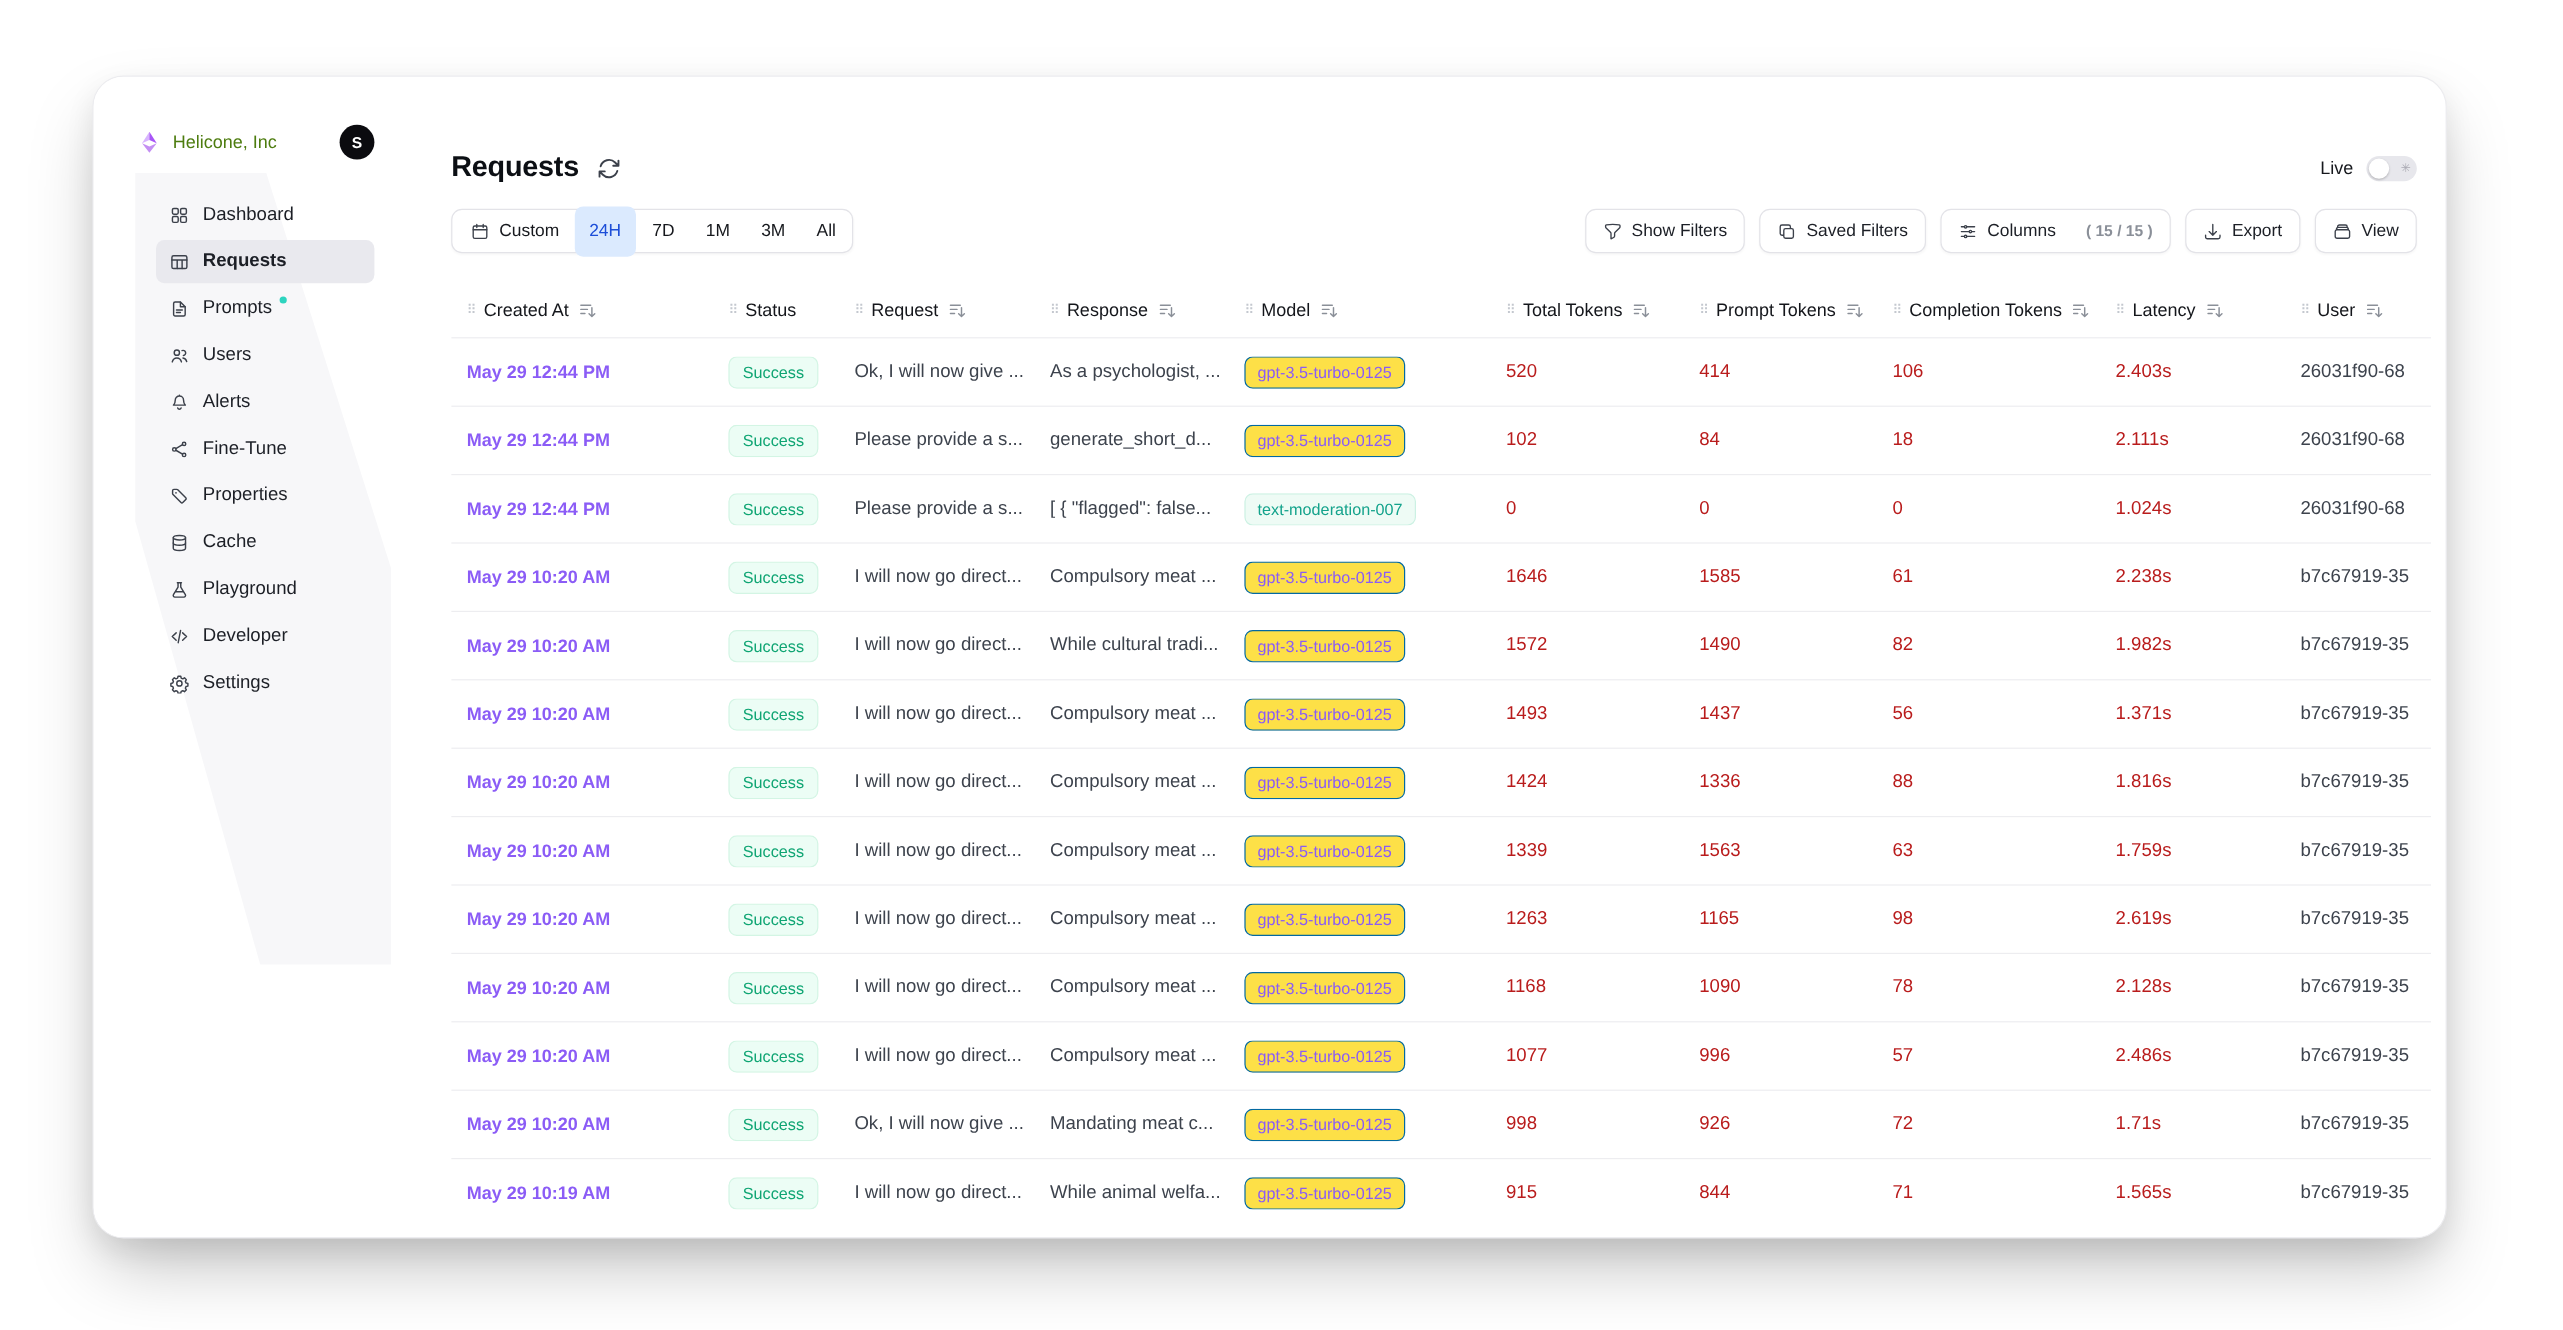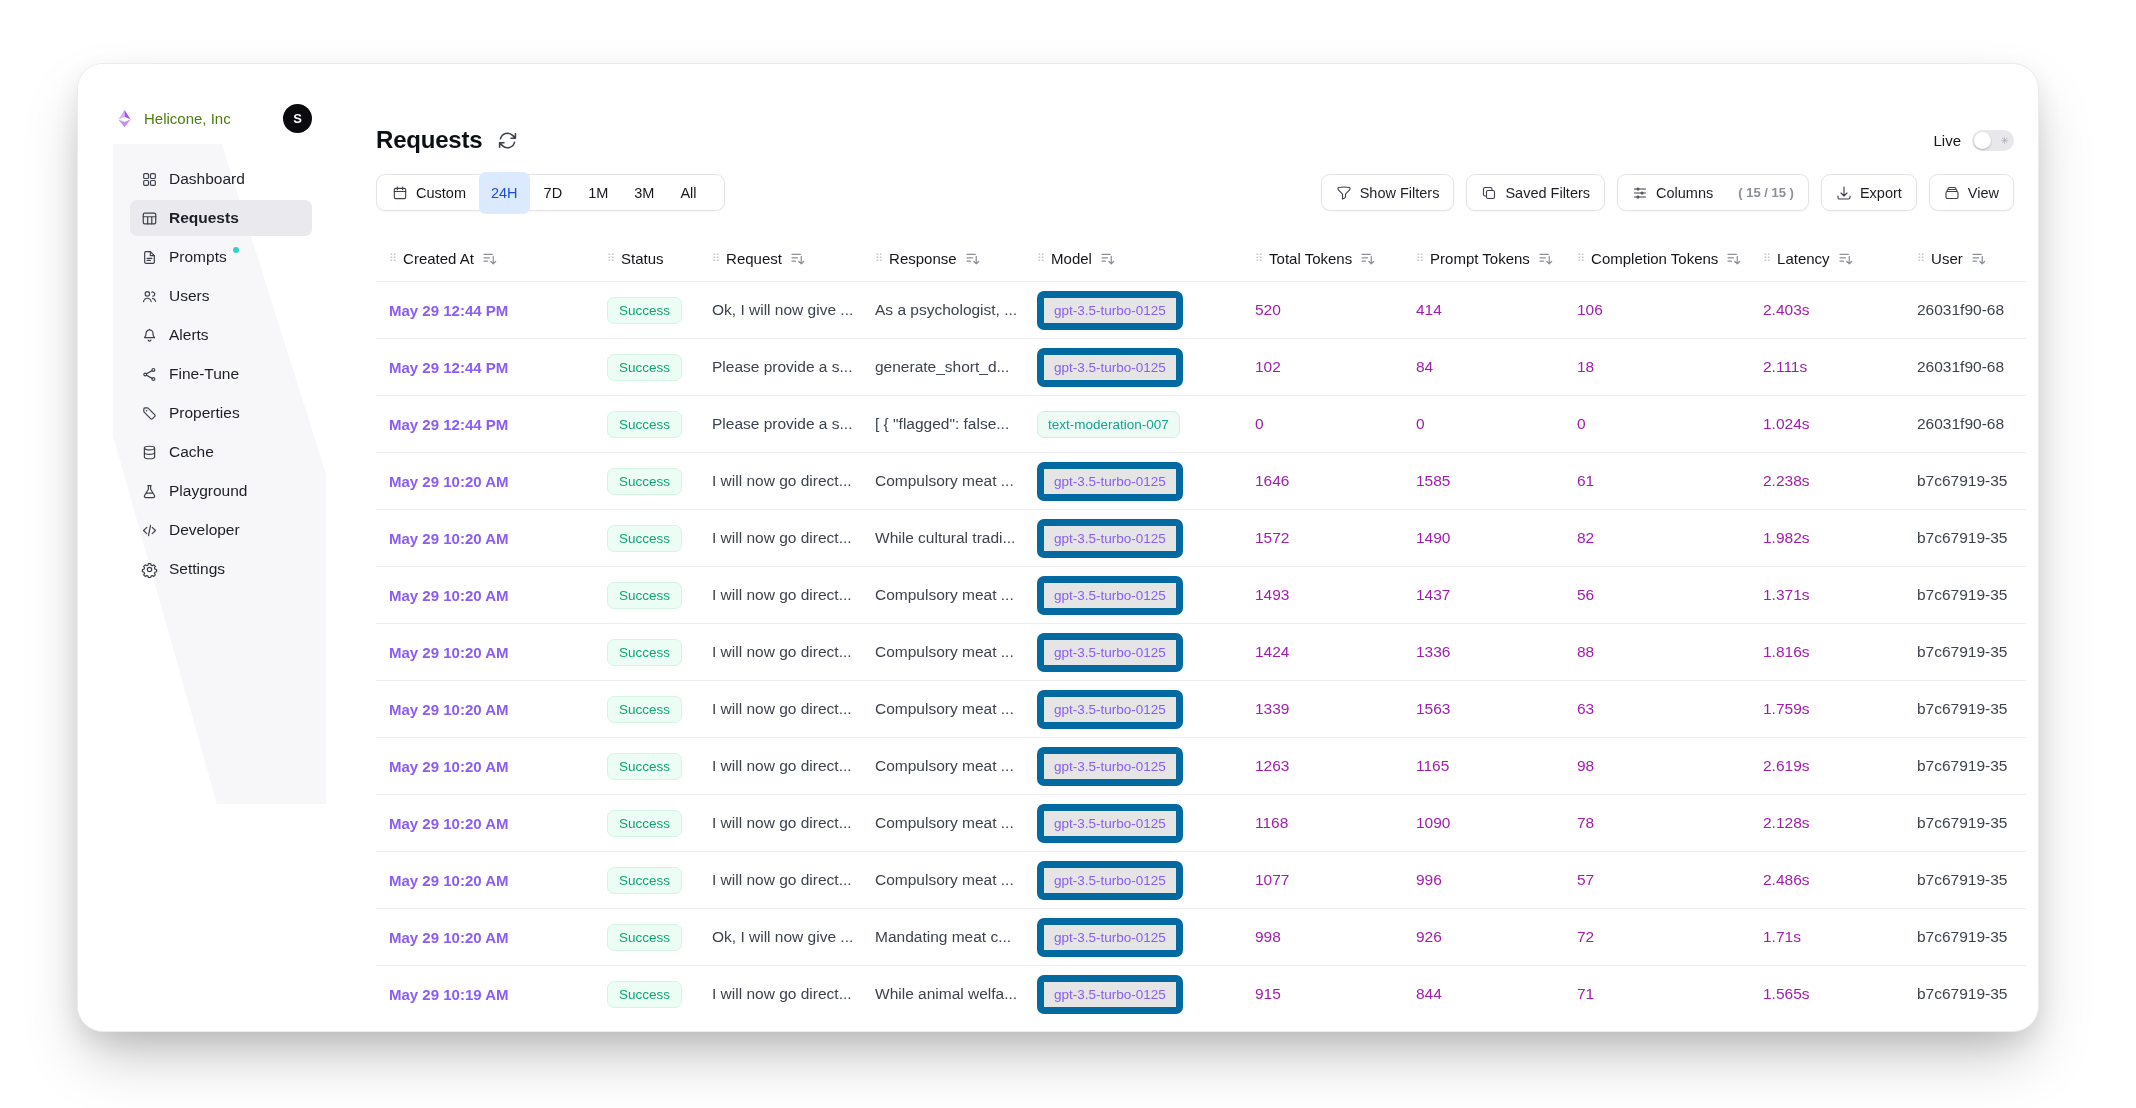--- a/index.html
+++ b/index.html
@@ -24,45 +24,45 @@
   .main{flex:1;min-width:0;display:flex;flex-direction:column;padding:62px 12px 0 38px;position:relative}
   .page-head{display:flex;align-items:center;padding-right:12px}
   .page-title{font-size:24px;font-weight:700;color:#0c0f14;letter-spacing:-.2px}
   .refresh{margin-left:15px;width:21px;height:21px;stroke:#3c414b;fill:none;stroke-width:1.8;stroke-linecap:round;stroke-linejoin:round;cursor:pointer}
   .live{margin-left:auto;display:flex;align-items:center;gap:11px;font-size:15px;font-weight:500;color:#16181d}
   .toggle{width:42px;height:21px;border-radius:11px;background:#e7e7ec;position:relative;cursor:pointer;flex:none}
   .knob{position:absolute;left:2px;top:2px;width:17px;height:17px;border-radius:50%;background:#fff;box-shadow:0 1px 2px rgba(0,0,0,.22)}
   .toggle-icon{position:absolute;right:5px;top:3px;font-size:10px;color:#ababb4;line-height:15px}
   
   .toolbar{margin-top:20px;display:flex;align-items:center;padding-right:12px}
-  .range-group{display:flex;align-items:center;height:37px;border:1px solid #e3e3e8;border-radius:9px;background:#fff;box-shadow:0 1px 2px rgba(0,0,0,.03);padding-right:14px}
+  .range-group{display:flex;align-items:center;height:37px;border:1px solid #e3e3e8;border-radius:9px;background:#fff;box-shadow:0 1px 2px rgba(0,0,0,.03);padding-right:0}
   .custom-btn{display:flex;align-items:center;gap:8px;padding:0 12px 0 15px;height:100%;font-size:14.5px;font-weight:500;color:#16181d;cursor:pointer}
   .range-group svg,.tool-btn svg{width:16px;height:16px;stroke:#3c414b;fill:none;stroke-width:1.7;stroke-linecap:round;stroke-linejoin:round;flex:none}
   .range{padding:0 12px;height:42px;margin:0 1px;display:flex;align-items:center;border-radius:7px;font-size:14.5px;font-weight:500;color:#16181d;cursor:pointer}
   .range.active{background:#dbeafe;color:#1d4ed8}
   .tools{margin-left:auto;display:flex;gap:12px}
   .tool-btn{height:37px;display:flex;align-items:center;gap:8px;padding:0 14px;border:1px solid #e3e3e8;border-radius:9px;background:#fff;
             font-size:14.5px;font-weight:500;color:#1c1f26;cursor:pointer;box-shadow:0 1px 2px rgba(0,0,0,.03)}
   .count{font-size:13px;color:#8a8f98;font-weight:700;margin-left:17px}
   
   .table{margin-top:24px;flex:1;overflow:hidden}
   .thead{display:flex;height:46px;align-items:center}
   .th{display:flex;align-items:center;gap:6px;padding-left:13px;flex:none;white-space:nowrap;overflow:hidden;cursor:pointer}
   .th-label{font-size:15px;font-weight:400;color:#14161b}
   .drag{font-size:11px;color:#c4c8cf;flex:none}
   .sort{width:15px;height:15px;stroke:#8a8f98;fill:none;stroke-width:1.8;stroke-linecap:round;stroke-linejoin:round;flex:none;margin-left:2px}
   .tr{display:flex;align-items:center;height:57px;border-top:1px solid #ededf0;cursor:pointer}
   .td{flex:none;padding-left:13px;font-size:15.5px;white-space:nowrap;overflow:hidden}
   .created{font-weight:600;color:#8b5cf6;font-size:15px}
   .muted{color:#3d434d}
-  .num{color:#a21caf}
+  .num{color:#b91c1c}
   .badge{display:inline-flex;align-items:center;border-radius:7px;font-size:13.5px;font-weight:500;padding:5px 11px}
   .badge.ok{background:#ecfdf5;color:#0fa573;border:1px solid #d3f5e4}
   .badge.model{padding:5px 10px}
-  .badge.purple{background:#e5e5e5;color:#8b5cf6;border:7px solid #0369a1}
+  .badge.purple{background:#fde047;color:#8b5cf6;border:1px solid #0369a1}
   .badge.teal{background:#eefbf5;color:#14a38c;border:1px solid #ccf1e3}
   .c0{width:218px}.c1{width:105px}.c2{width:163px}.c3{width:162px}.c4{width:218px}
   .c5{width:161px}.c6{width:161px}.c7{width:186px}.c8{width:154px}.c9{width:175px}
 </style>
 </head>
 <body>
 
 <div class="card">
 
   <aside class="sidebar">

